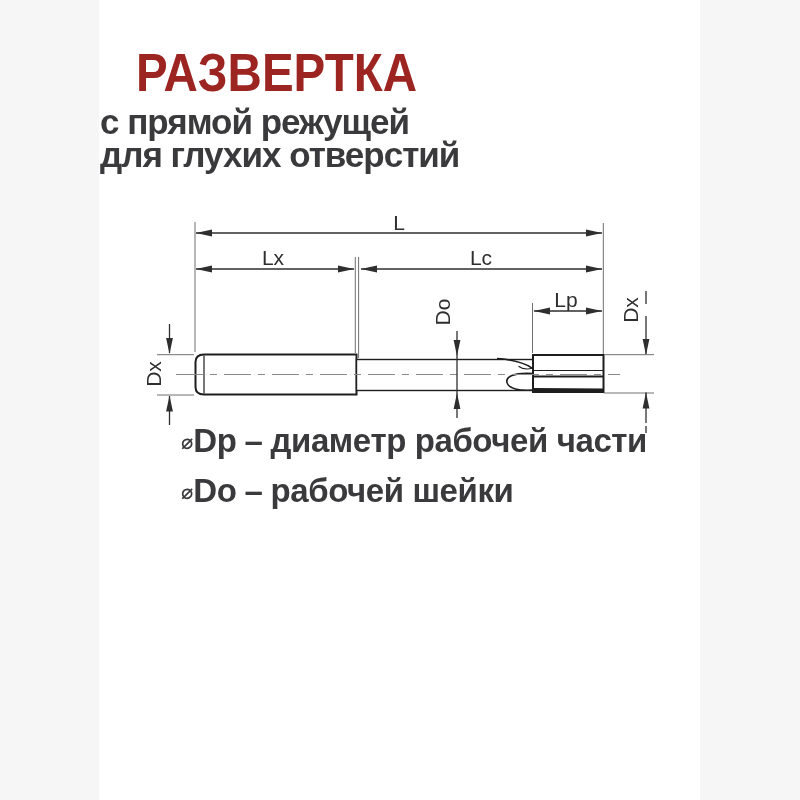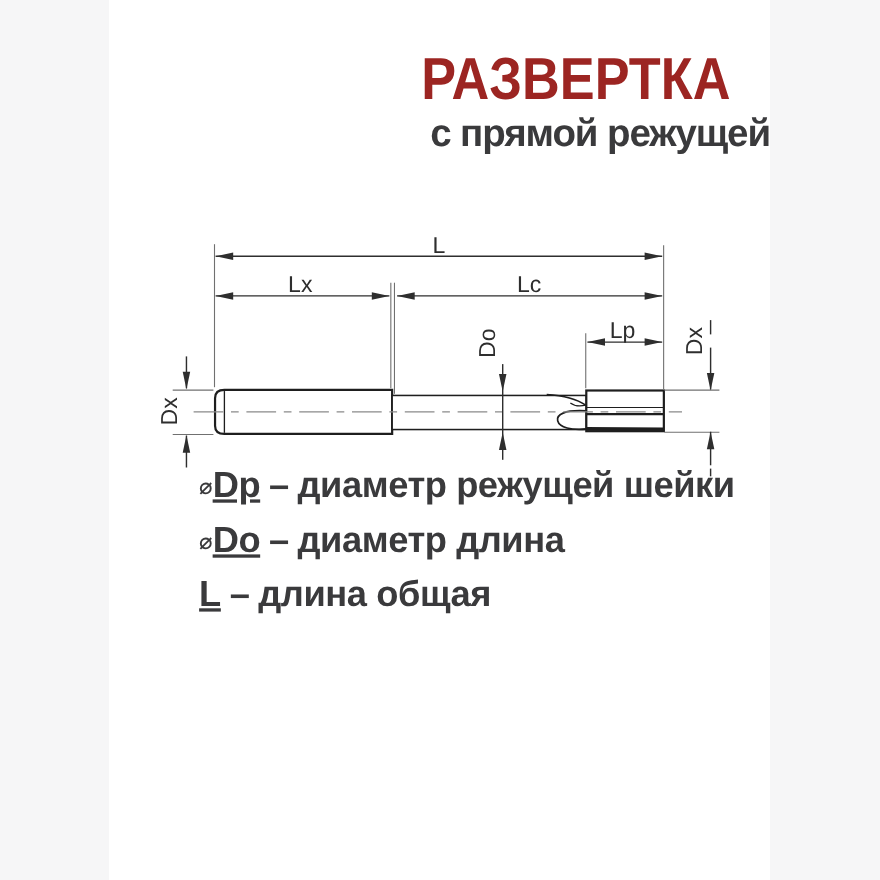--- a/index.html
+++ b/index.html
@@ -6,21 +6,21 @@
   .stage{
     position:relative;width:800px;height:800px;overflow:hidden;
     background:#ffffff;
     font-family:"Liberation Sans","DejaVu Sans",sans-serif;
   }
   .side-bar{position:absolute;top:0;height:800px;background:#f6f6f7;}
   .side-bar.left{left:0;width:99px;}
   .side-bar.right{left:700px;width:100px;}
 
   
-  .header{position:absolute;left:100px;top:46px;width:600px;text-align:right;}
+  .header{position:absolute;left:100px;top:46px;width:600px;text-align:left;}
   .title{
     font-size:54px;line-height:52px;font-weight:bold;color:#9c2522;
     letter-spacing:0px;transform:scaleX(0.88);transform-origin:50% 50%;
     white-space:nowrap;
   }
   .subtitle{margin-top:7px;color:#3a3a3c;font-weight:bold;}
   .subtitle .sub-line{
     font-size:35px;line-height:33px;letter-spacing:-1px;white-space:nowrap;
   }
 
@@ -31,35 +31,36 @@
     font-size:21px;fill:#2e2e2e;font-weight:500;
   }
 
   
   .legend{position:absolute;left:181px;top:416px;width:500px;color:#3a3a3c;}
   .legend-row{
     height:49.5px;line-height:49.5px;white-space:nowrap;
     font-size:33px;letter-spacing:-0.4px;
   }
   .legend-row .prefix{font-size:0.62em;font-weight:bold;vertical-align:0.14em;letter-spacing:0;}
-  .legend-row .symbol{font-weight:bold;text-decoration:underline;}
+  .legend-row .symbol{font-weight:bold;}
   .legend-row .dash{font-weight:bold;margin:0 8px;}
   .legend-row .desc{font-weight:bold;}
 </style>
 </head>
 <body>
 
 <div class="stage">
   <div class="side-bar left"></div>
   <div class="side-bar right"></div>
 
   <div class="header">
     <div class="title">РАЗВЕРТКА</div>
     <div class="subtitle">
       <div class="sub-line">с прямой режущей</div>
+      <div class="sub-line">для глухих отверстий</div>
     </div>
   </div>
 
   <svg class="diagram" viewBox="0 0 800 800" xmlns="http://www.w3.org/2000/svg">
 
     <g fill="#ffffff" stroke="#1e1e1e">
 
       <path stroke-width="2" d="M356.5,354.5 H204 Q195.5,354.5 195.5,362 V387 Q195.5,394.5 204,394.5 H356.5 Z"></path>
       <line x1="204" y1="355.5" x2="204" y2="393.5" stroke-width="1.2"></line>
 
@@ -145,22 +146,19 @@
       <text class="dim-label" x="481" y="265" text-anchor="middle">Lc</text>
       <text class="dim-label" x="566" y="307" text-anchor="middle">Lp</text>
       <text class="dim-label" x="450" y="312" text-anchor="middle" transform="rotate(-90 450 312)">Do</text>
       <text class="dim-label" x="161" y="374" text-anchor="middle" transform="rotate(-90 161 374)">Dx</text>
       <text class="dim-label" x="638" y="310" text-anchor="middle" transform="rotate(-90 638 310)">Dx</text>
     </g>
   </svg>
 
   <div class="legend">
     <div class="legend-row">
-      <span class="prefix">⌀</span><span class="symbol">Dp</span><span class="dash">–</span><span class="desc">диаметр режущей шейки</span>
+      <span class="prefix">⌀</span><span class="symbol">Dp</span><span class="dash">–</span><span class="desc">диаметр рабочей части</span>
     </div>
     <div class="legend-row">
-      <span class="prefix">⌀</span><span class="symbol">Do</span><span class="dash">–</span><span class="desc">диаметр длина</span>
-    </div>
-    <div class="legend-row">
-      <span class="prefix"></span><span class="symbol">L</span><span class="dash">–</span><span class="desc">длина общая</span>
+      <span class="prefix">⌀</span><span class="symbol">Do</span><span class="dash">–</span><span class="desc">рабочей шейки</span>
     </div>
   </div>
 </div>
 
 </body></html>

